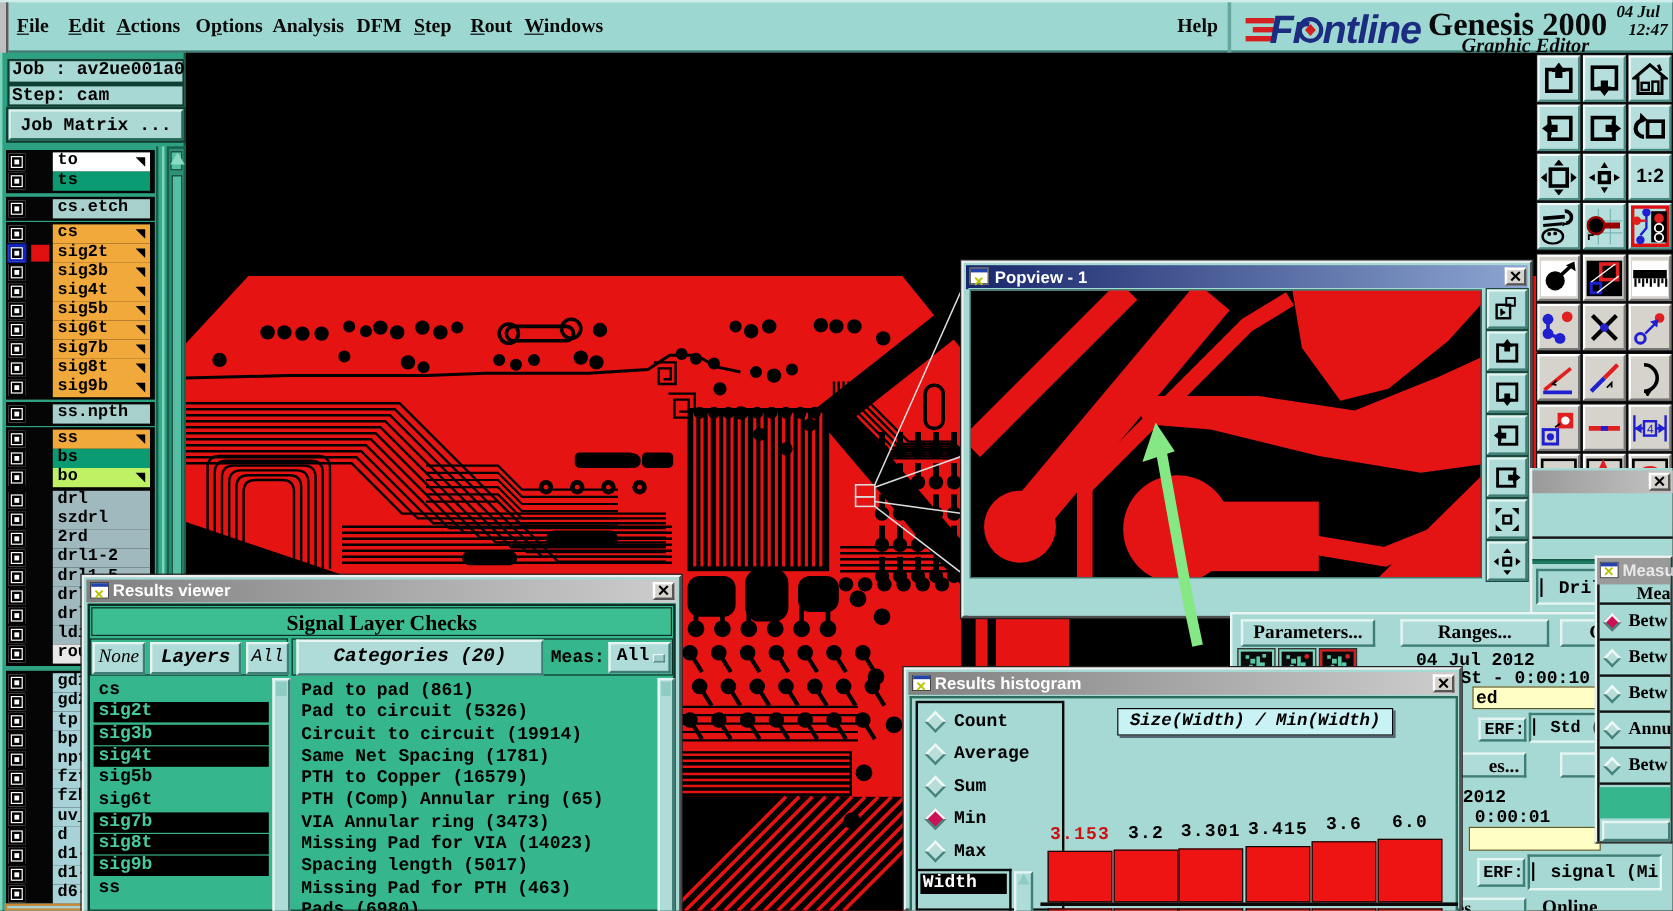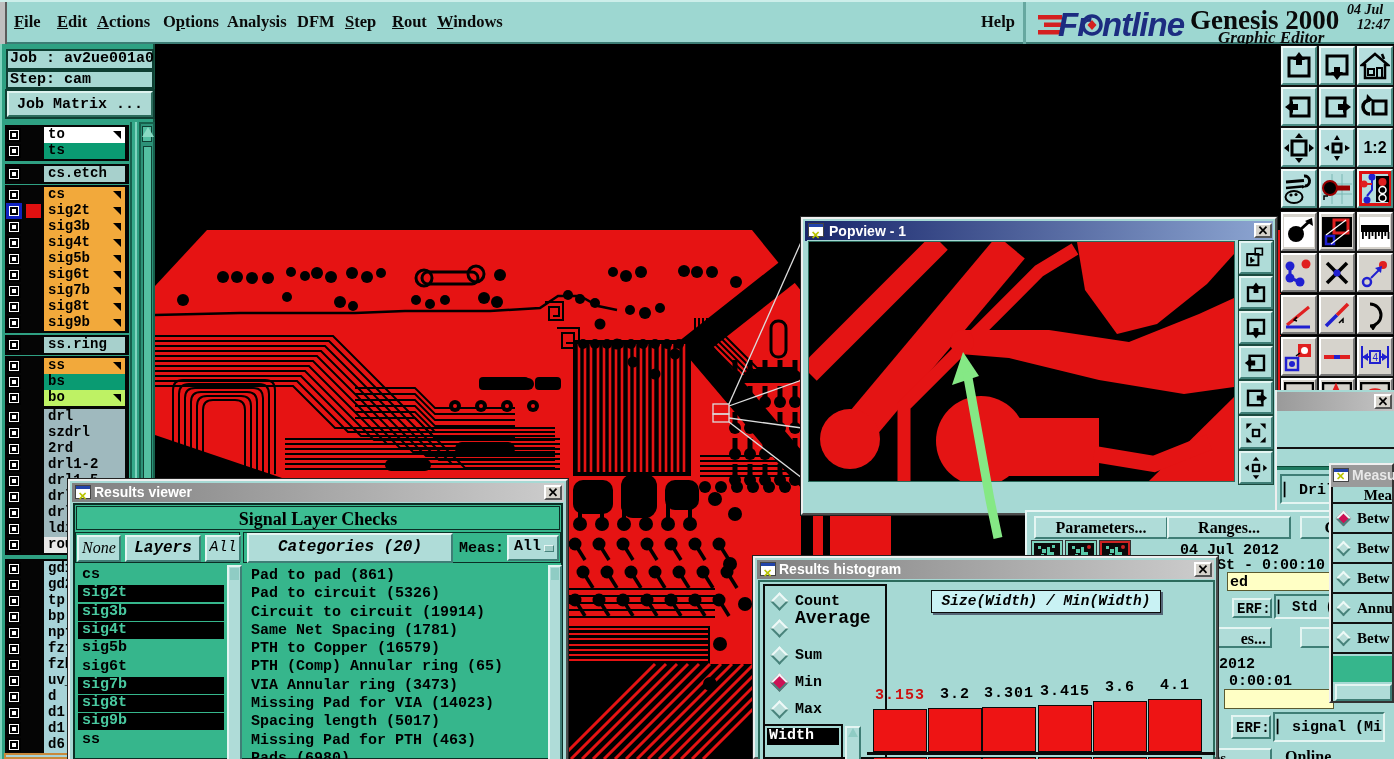--- a/index.html
+++ b/index.html
@@ -148,21 +148,21 @@
 <div class="srow" style="top:177px; left:0; width:127px;">
         <span class="cb"></span>
         <span class="name" style="background:#f2a93b; color:#000;">sig8t<span style="position:absolute; right:4px; top:4px; width:0; height:0; border-top:8px solid #000; border-left:8px solid transparent;"></span></span>
       </div>
 <div class="srow" style="top:193px; left:0; width:127px;">
         <span class="cb"></span>
         <span class="name" style="background:#f2a93b; color:#000;">sig9b<span style="position:absolute; right:4px; top:4px; width:0; height:0; border-top:8px solid #000; border-left:8px solid transparent;"></span></span>
       </div>
 <div class="srow" style="top:215px; left:0; width:127px;">
         <span class="cb"></span>
-        <span class="name" style="background:#a7d0cc; color:#000;">ss.ring</span>
+        <span class="name" style="background:#a7d0cc; color:#000;">ss.npth</span>
       </div>
 <div class="srow" style="top:236px; left:0; width:127px;">
         <span class="cb"></span>
         <span class="name" style="background:#f2a93b; color:#000;">ss<span style="position:absolute; right:4px; top:4px; width:0; height:0; border-top:8px solid #000; border-left:8px solid transparent;"></span></span>
       </div>
 <div class="srow" style="top:252px; left:0; width:127px;">
         <span class="cb"></span>
         <span class="name" style="background:#0a9b72; color:#000;">bs</span>
       </div>
 <div class="srow" style="top:268px; left:0; width:127px;">
@@ -870,21 +870,21 @@
   <div style="position:absolute; left:0px; top:2px; width:119px; height:19px; background:linear-gradient(90deg,#9a9a9a,#c5c5c5);"></div>
   <div class="xbtn" style="right:2px; top:4px;">✕</div>
   <div style="position:absolute; left:0px; top:57px; width:119px; height:2px; background:#111;"></div>
   <div style="position:absolute; left:0px; top:76px; width:119px; height:4px; background:#1d7a60; border-top:1px solid #0b4a38;"></div>
   <div class="tealsunken" style="position:absolute; left:3px; top:84px; width:56px; height:30px;">
     <span class="mb" style="position:absolute; left:2px; top:5px; font-size:15px;">⎸Drill</span>
   </div>
 </div>
 
 <div id="apanel" style="position:absolute; left:1025px; top:510px; width:369px; height:249px; background:#a6d9d4; border-top:2px solid #e8f6f4; border-left:2px solid #e8f6f4; z-index:12;">
-  <div class="tealraised" style="position:absolute; left:7px; top:4px; width:134px; height:23px; text-align:center; font-family:'Liberation Serif',serif; font-weight:bold; font-size:16px; line-height:19px;">Parameters...</div>
+  <div class="tealraised" style="position:absolute; left:7px; top:4px; width:112px; height:23px; text-align:center; font-family:'Liberation Serif',serif; font-weight:bold; font-size:16px; line-height:19px;">Parameters...</div>
   <div class="tealraised" style="position:absolute; left:140px; top:4px; width:124px; height:23px; text-align:center; font-family:'Liberation Serif',serif; font-weight:bold; font-size:16px; line-height:19px;">Ranges...</div>
   <div class="tealraised" style="position:absolute; left:273px; top:4px; width:96px; height:23px; text-align:center; font-family:'Liberation Serif',serif; font-weight:bold; font-size:16px; line-height:19px;">Cancel</div>
   <div style="position:absolute; left:5px; top:29px; width:30px; height:21px; background:#0a0a0a; border:2px solid #7fd4be; outline:1px solid #333;"><svg width="26" height="17" viewBox="0 0 26 17">
         <g fill="#59c9a9">
           <rect x="4" y="3" width="3" height="3"></rect>
           <rect x="8" y="6" width="4" height="4"></rect>
           <rect x="13" y="4" width="3" height="8"></rect>
           <rect x="7" y="11" width="3" height="4"></rect>
           <rect x="16" y="9" width="4" height="3"></rect>
           <rect x="18" y="2" width="3" height="3"></rect>
@@ -1020,21 +1020,21 @@
 </div>
 
 <div class="win" style="left:753px; top:556px; width:465px; height:203px; z-index:45;">
   <div class="gtitle">Results histogram<span class="wicon"></span></div>
   <div class="xbtn" style="right:4px; top:4px;">✕</div>
   <div style="position:absolute; left:3px; top:22px; width:457px; height:179px; background:#a6d9d4; border:2px solid #2c6b5c; border-bottom:none;">
     <div style="position:absolute; left:3px; top:2px; width:124px; height:175px; border:2px solid #0a0a0a; background:#a6d9d4;">
       <span class="diam" style="left:8px; top:9px;"></span>
         <span class="mb" style="position:absolute; left:30px; top:7px; font-size:15px;">Count</span>
       <span class="diam" style="left:8px; top:36px;"></span>
-        <span class="mb" style="position:absolute; left:30px; top:22px; font-size:18px;">Average</span>
+        <span class="mb" style="position:absolute; left:30px; top:34px; font-size:15px;">Average</span>
       <span class="diam" style="left:8px; top:63px;"></span>
         <span class="mb" style="position:absolute; left:30px; top:61px; font-size:15px;">Sum</span>
       <span class="diam sel" style="left:8px; top:90px;"></span>
         <span class="mb" style="position:absolute; left:30px; top:88px; font-size:15px;">Min</span>
       <span class="diam" style="left:8px; top:117px;"></span>
         <span class="mb" style="position:absolute; left:30px; top:115px; font-size:15px;">Max</span>
       <div style="position:absolute; left:0px; top:138px; width:78px; height:37px; border-top:2px solid #0a0a0a; border-right:2px solid #0a0a0a;">
         <div style="position:absolute; left:2px; top:2px; width:72px; height:17px; background:#000; color:#fff; font-family:'Liberation Mono',monospace; font-weight:bold; font-size:15px; line-height:16px; padding-left:2px;">Width</div>
       </div>
       <div class="tealraised" style="position:absolute; left:80px; top:140px; width:16px; height:35px;">
@@ -1047,21 +1047,21 @@
 <div style="position:absolute; left:-2px; top:103px; width:70px; text-align:center; font-family:'Liberation Mono',monospace; font-weight:bold; font-size:15px; color:#cc1111; letter-spacing:1px;">3.153</div>
 <div style="position:absolute; left:61px; top:124px; width:54px; height:44px; background:#ee1414; border:1px solid #0a0a0a;"></div>
 <div style="position:absolute; left:53px; top:102px; width:70px; text-align:center; font-family:'Liberation Mono',monospace; font-weight:bold; font-size:15px; color:#000; letter-spacing:1px;">3.2</div>
 <div style="position:absolute; left:115px; top:123px; width:54px; height:45px; background:#ee1414; border:1px solid #0a0a0a;"></div>
 <div style="position:absolute; left:107px; top:101px; width:70px; text-align:center; font-family:'Liberation Mono',monospace; font-weight:bold; font-size:15px; color:#000; letter-spacing:1px;">3.301</div>
 <div style="position:absolute; left:171px; top:121px; width:54px; height:47px; background:#ee1414; border:1px solid #0a0a0a;"></div>
 <div style="position:absolute; left:163px; top:99px; width:70px; text-align:center; font-family:'Liberation Mono',monospace; font-weight:bold; font-size:15px; color:#000; letter-spacing:1px;">3.415</div>
 <div style="position:absolute; left:226px; top:117px; width:54px; height:51px; background:#ee1414; border:1px solid #0a0a0a;"></div>
 <div style="position:absolute; left:218px; top:95px; width:70px; text-align:center; font-family:'Liberation Mono',monospace; font-weight:bold; font-size:15px; color:#000; letter-spacing:1px;">3.6</div>
 <div style="position:absolute; left:281px; top:115px; width:54px; height:53px; background:#ee1414; border:1px solid #0a0a0a;"></div>
-<div style="position:absolute; left:273px; top:93px; width:70px; text-align:center; font-family:'Liberation Mono',monospace; font-weight:bold; font-size:15px; color:#000; letter-spacing:1px;">4.1</div>
+<div style="position:absolute; left:273px; top:93px; width:70px; text-align:center; font-family:'Liberation Mono',monospace; font-weight:bold; font-size:15px; color:#000; letter-spacing:1px;">6.0</div>
 <div style="position:absolute; left:0px; top:168px; width:348px; height:3px; background:#0a0a0a;"></div>
 <div style="position:absolute; left:6px; top:173px; width:54px; height:6px; background:#ee1414; border:1px solid #0a0a0a; border-bottom:none;"></div>
 <div style="position:absolute; left:61px; top:173px; width:54px; height:6px; background:#ee1414; border:1px solid #0a0a0a; border-bottom:none;"></div>
 <div style="position:absolute; left:115px; top:173px; width:54px; height:6px; background:#ee1414; border:1px solid #0a0a0a; border-bottom:none;"></div>
 <div style="position:absolute; left:171px; top:173px; width:54px; height:6px; background:#ee1414; border:1px solid #0a0a0a; border-bottom:none;"></div>
 <div style="position:absolute; left:226px; top:173px; width:54px; height:6px; background:#ee1414; border:1px solid #0a0a0a; border-bottom:none;"></div>
 <div style="position:absolute; left:281px; top:173px; width:54px; height:6px; background:#ee1414; border:1px solid #0a0a0a; border-bottom:none;"></div>
     </div>
   </div>
 </div>

